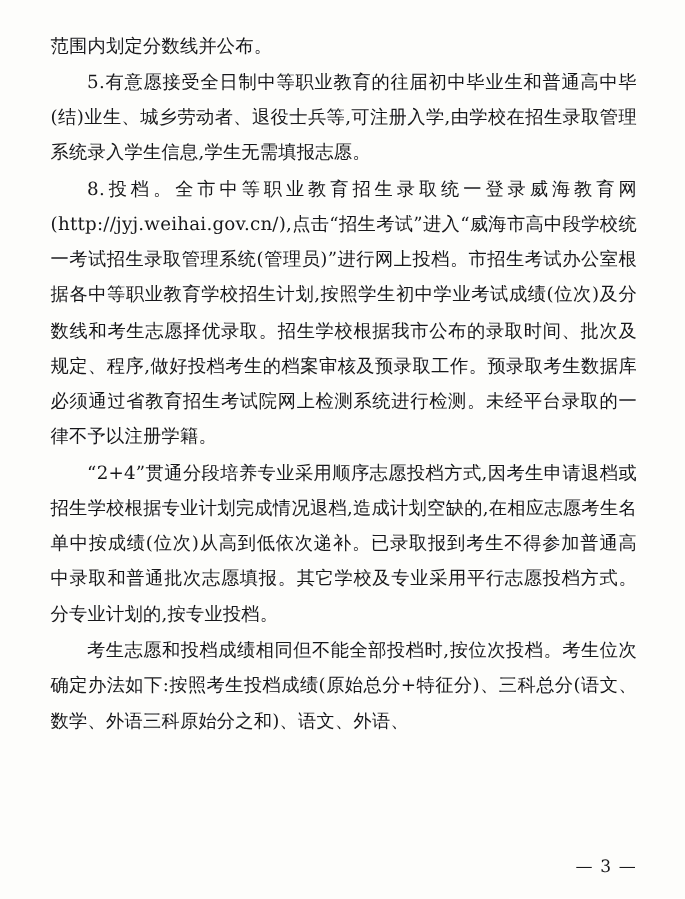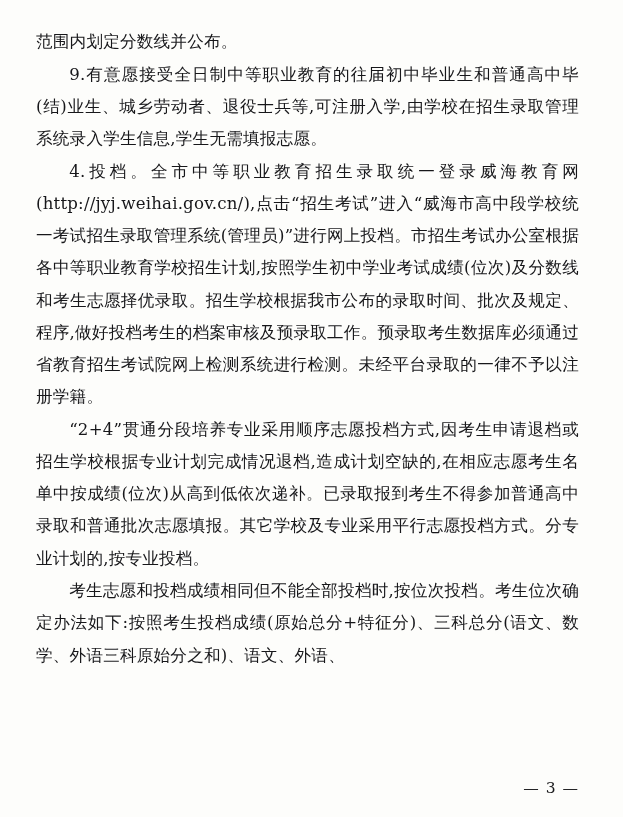--- a/index.html
+++ b/index.html
@@ -12,21 +12,21 @@
     height: 817px;
     overflow: hidden;
     font-family: "DejaVu Serif", "Liberation Serif", serif;
   }
   .page {
     position: relative;
     width: 623px;
     height: 817px;
     background: #fdfdfb;
     box-sizing: border-box;
-    padding: 26px 44px 0 36px;
+    padding: 26px 44px 0 46px;
   }
   .doc-body {
     font-size: 16.6px;
     line-height: 1.94;
     color: #17171a;
     text-align: justify;
     text-justify: inter-character;
     letter-spacing: 0.2px;
   }
   .para {
@@ -50,19 +50,19 @@
     font-family: "DejaVu Serif", "Liberation Serif", serif;
     letter-spacing: 1px;
   }
 </style>
 </head>
 <body>
 
 <div class="page">
   <div class="doc-body">
     <p class="para cont">范围内划定分数线并公布。</p>
-    <p class="para indent">9.有意愿接受全日制中等职业教育的往届初中毕业生和普通高中毕(结)业生、城乡劳动者、退役士兵等,可注册入学,由学校在招生录取管理系统录入学生信息,学生无需填报志愿。</p>
-    <p class="para indent">4.投档。全市中等职业教育招生录取统一登录威海教育网(http://jyj.weihai.gov.cn/),点击“招生考试”进入“威海市高中段学校统一考试招生录取管理系统(管理员)”进行网上投档。市招生考试办公室根据各中等职业教育学校招生计划,按照学生初中学业考试成绩(位次)及分数线和考生志愿择优录取。招生学校根据我市公布的录取时间、批次及规定、程序,做好投档考生的档案审核及预录取工作。预录取考生数据库必须通过省教育招生考试院网上检测系统进行检测。未经平台录取的一律不予以注册学籍。</p>
+    <p class="para indent">5.有意愿接受全日制中等职业教育的往届初中毕业生和普通高中毕(结)业生、城乡劳动者、退役士兵等,可注册入学,由学校在招生录取管理系统录入学生信息,学生无需填报志愿。</p>
+    <p class="para indent">8.投档。全市中等职业教育招生录取统一登录威海教育网(http://jyj.weihai.gov.cn/),点击“招生考试”进入“威海市高中段学校统一考试招生录取管理系统(管理员)”进行网上投档。市招生考试办公室根据各中等职业教育学校招生计划,按照学生初中学业考试成绩(位次)及分数线和考生志愿择优录取。招生学校根据我市公布的录取时间、批次及规定、程序,做好投档考生的档案审核及预录取工作。预录取考生数据库必须通过省教育招生考试院网上检测系统进行检测。未经平台录取的一律不予以注册学籍。</p>
     <p class="para indent">“2+4”贯通分段培养专业采用顺序志愿投档方式,因考生申请退档或招生学校根据专业计划完成情况退档,造成计划空缺的,在相应志愿考生名单中按成绩(位次)从高到低依次递补。已录取报到考生不得参加普通高中录取和普通批次志愿填报。其它学校及专业采用平行志愿投档方式。分专业计划的,按专业投档。</p>
     <p class="para indent">考生志愿和投档成绩相同但不能全部投档时,按位次投档。考生位次确定办法如下:按照考生投档成绩(原始总分+特征分)、三科总分(语文、数学、外语三科原始分之和)、语文、外语、</p>
   </div>
   <div class="page-number">— 3 —</div>
 </div>
 
 </body></html>

